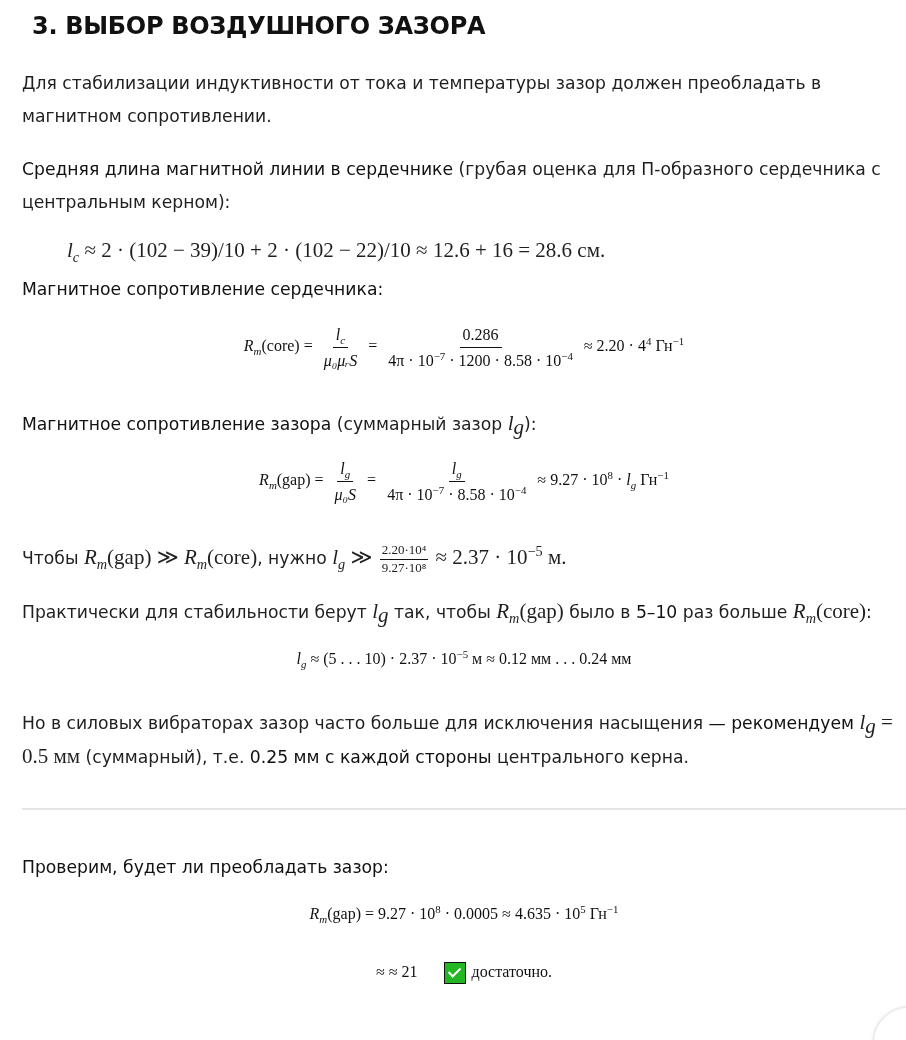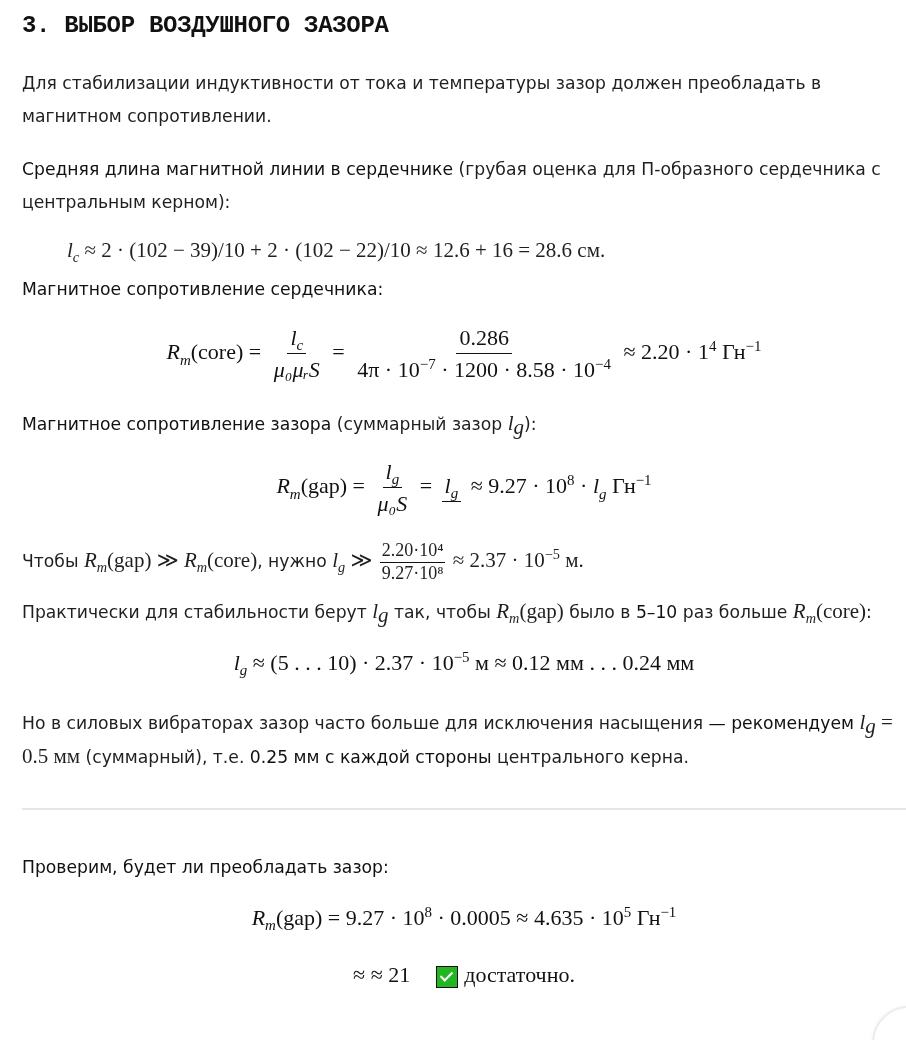--- a/index.html
+++ b/index.html
@@ -3,39 +3,38 @@
 <meta charset="utf-8">
 <style>
   html, body { margin: 0; padding: 0; background: #ffffff; }
   body {
     width: 906px; height: 1040px; overflow: hidden; position: relative;
     font-family: "DejaVu Sans", "Liberation Sans", sans-serif;
     color: #1a1a1a;
   }
   .content { position: absolute; left: 22px; top: 0; width: 884px; }
   h2 {
-    position: absolute; left: 0; top: 12px; margin: 0;
+    position: absolute; left: 10px; top: 12px; margin: 0;
     font-size: 24px; font-weight: 700; letter-spacing: -0.3px; color: #111;
     white-space: nowrap;
-    font-family: Liberation Mono, monospace;
   }
   .p { position: absolute; left: 0; font-size: 17.2px; line-height: 33px; margin: 0; color: #1f1f1f; width: 884px; }
   .p b { font-weight: 400; color: #111; }
   .mi { font-family: "Liberation Serif", "DejaVu Serif", serif; font-style: italic; }
   .mr { font-family: "Liberation Serif", "DejaVu Serif", serif; font-style: normal; }
   sub, sup { font-size: 0.68em; line-height: 0; }
   .eq {
     position: absolute; left: 0; width: 884px; text-align: center;
-    font-family: "Liberation Serif", "DejaVu Serif", serif; font-size: 22px; color: #111;
+    font-family: "Liberation Serif", "DejaVu Serif", serif; font-size: 16px; color: #111;
     white-space: nowrap;
   }
   .frac { display: inline-flex; flex-direction: column; align-items: center; vertical-align: middle; margin: 0 4px; }
   .frac .num { padding: 0 3px 3px 3px; border-bottom: 1.3px solid #111; line-height: 1.1; }
   .frac .den { padding: 4px 3px 0 3px; line-height: 1.1; }
-  .frac.small { font-size: 18px; margin: 0 2px; }
+  .frac.small { font-size: 13px; margin: 0 2px; }
   .frac.small .num { padding: 0 2px 1px; border-bottom: 1px solid #111; }
   .frac.small .den { padding: 1px 2px 0; }
   .inline-math { font-family: "Liberation Serif", "DejaVu Serif", serif; font-size: 21px; }
   hr.divider { position: absolute; left: 0; top: 808px; width: 884px; border: 0; border-top: 2px solid #e6e6e6; margin: 0; }
   .check {
     display: inline-block; width: 22px; height: 22px; background: #22b622; border: 1.5px solid #111;
     vertical-align: middle; position: relative; margin: 0 6px 0 26px; box-sizing: border-box;
   }
   .check::after {
     content: ""; position: absolute; left: 6px; top: 2px; width: 5px; height: 10px;
@@ -70,36 +69,37 @@
     <span class="mi">R</span><sub class="mi">m</sub><span>(core) =</span>
     <span class="frac">
       <span class="num"><span class="mi">l</span><sub class="mi">c</sub></span>
       <span class="den mi">μ₀μᵣS</span>
     </span>
     =
     <span class="frac">
       <span class="num">0.286</span>
       <span class="den"><span>4π · 10</span><sup>−7</sup><span> · 1200 · 8.58 · 10</span><sup>−4</sup></span>
     </span>
-    <span>≈ 2.20 · 1</span><sup>4</sup><span> Гн</span><sup>−1</sup>
+    <span>≈ 2.20 · 4</span><sup>4</sup><span> Гн</span><sup>−1</sup>
   </div>
 
   <p class="p" style="top:407px;">
     <b>Магнитное сопротивление зазора</b><span> (суммарный зазор </span><span class="inline-math mi">l</span><sub class="inline-math mi">g</sub><span>):</span>
   </p>
 
   <div class="eq" style="top:460px;">
     <span class="mi">R</span><sub class="mi">m</sub><span>(gap) =</span>
     <span class="frac">
       <span class="num"><span class="mi">l</span><sub class="mi">g</sub></span>
       <span class="den mi">μ₀S</span>
     </span>
     =
     <span class="frac">
       <span class="num"><span class="mi">l</span><sub class="mi">g</sub></span>
+      <span class="den"><span>4π · 10</span><sup>−7</sup><span> · 8.58 · 10</span><sup>−4</sup></span>
     </span>
     <span>≈ 9.27 · 10</span><sup>8</sup><span> · </span><span class="mi">l</span><sub class="mi">g</sub><span> Гн</span><sup>−1</sup>
   </div>
 
   <p class="p" style="top:541px;">
     <span>Чтобы </span><span class="inline-math"><span class="mi">R</span><sub class="mi">m</sub><span>(gap) ≫ </span><span class="mi">R</span><sub class="mi">m</sub><span>(core)</span></span><span>, нужно </span><span class="inline-math"><span class="mi">l</span><sub class="mi">g</sub> ≫ <span class="frac small">
           <span class="num">2.20·10⁴</span>
           <span class="den">9.27·10⁸</span>
         </span><span> ≈ 2.37 · 10</span><sup>−5</sup><span> м.</span></span>
   </p>

